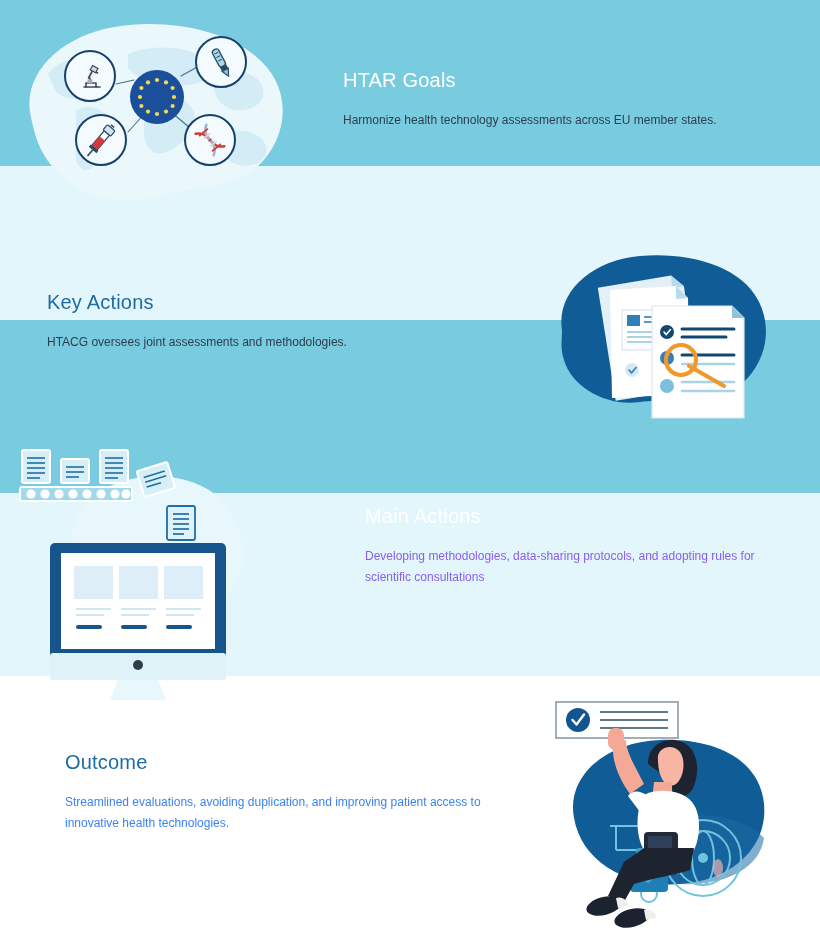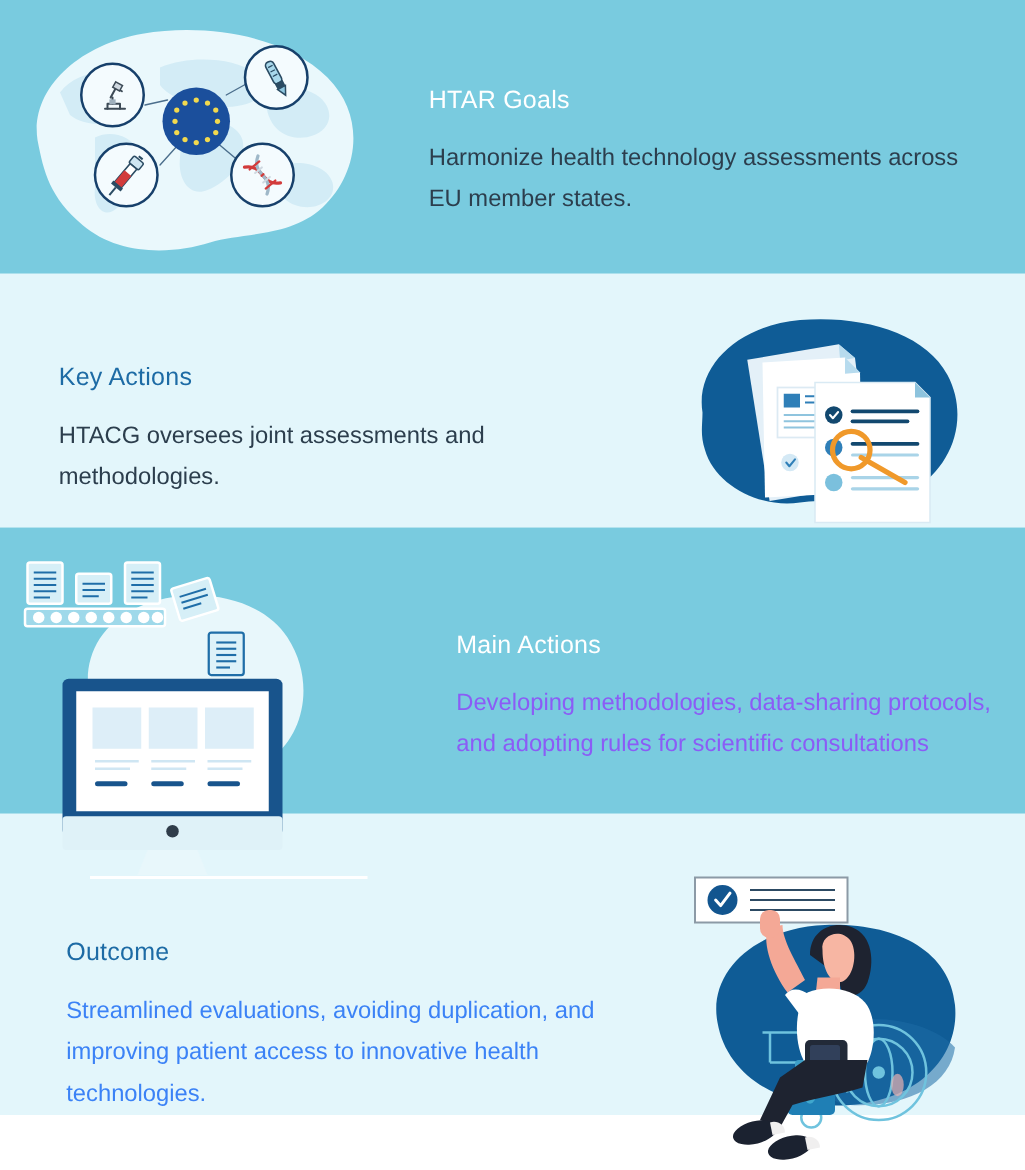--- a/index.html
+++ b/index.html
@@ -6,40 +6,40 @@
   * { box-sizing: border-box; margin: 0; padding: 0; }
   html, body {
     width: 820px;
     height: 936px;
     overflow: hidden;
     font-family: "Liberation Sans", sans-serif;
     background: #ffffff;
   }
   .infographic {
     width: 820px;
-    height: 892px;
+    height: 676px;
     display: flex;
     flex-direction: column;
   }
   .section { position: relative; width: 100%; overflow: hidden; display: flex; align-items: center; }
   .sec-1 { height: 230px; background: #79cbdf; }
   .sec-2 { height: 213px; background: #e3f6fb; }
   .sec-3 { height: 240px; background: #79cbdf; }
   .sec-4 { height: 253px; background: #e3f6fb; }
 
   .text-block { position: absolute; }
   .s-title {
     font-size: 20px;
     font-weight: 400;
     letter-spacing: 0.2px;
     margin-bottom: 18px;
     line-height: 1.2;
   }
   .s-body {
-    font-size: 19px;
+    font-size: 12px;
     line-height: 1.75;
     font-weight: 400;
     color: #2c3e4d;
     max-width: 430px;
   }
   .title-white { color: #ffffff; }
   .title-blue  { color: #1d6ba5; }
 
   .art { position: absolute; }
   svg { display: block; overflow: visible; }
@@ -47,21 +47,21 @@
   
   .s1-text { left: 343px; top: 68px; }
   .s1-art  { left: 18px;  top: 14px; }
   
   .s2-text { left: 47px;  top: 290px; }
   .s2-art  { left: 548px; top: 248px; }
   
   .s3-text { left: 365px; top: 504px; }
   .s3-art  { left: 14px;  top: 448px; }
   
-  .s4-text { left: 53px;  top: 750px; }
+  .s4-text { left: 65px;  top: 750px; }
   .s4-art  { left: 548px; top: 698px; }
 
   .abs-layer { position: absolute; left: 0; top: 0; width: 820px; height: 936px; pointer-events: none; }
   .abs-layer > * { pointer-events: auto; }
 </style>
 </head>
 <body>
 
 <div class="infographic">
 

